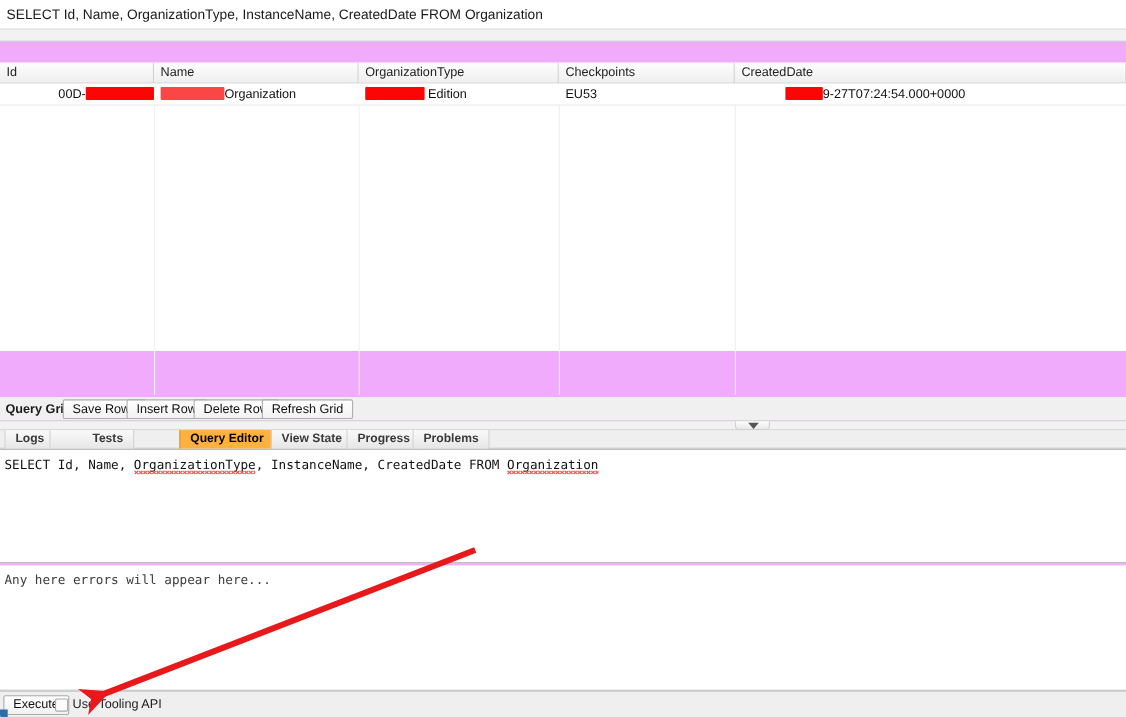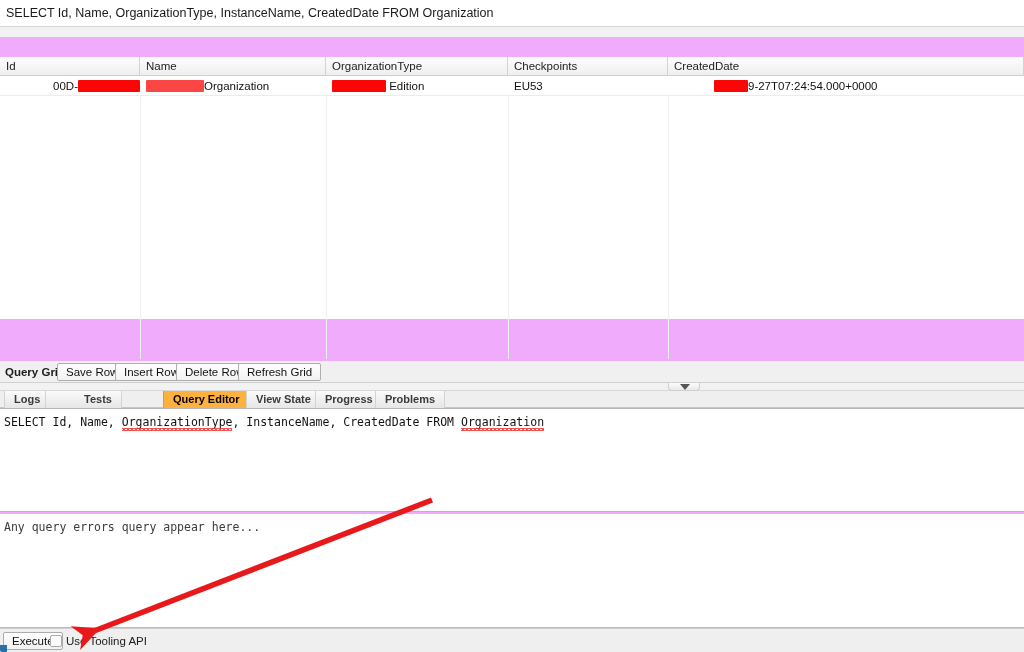--- a/index.html
+++ b/index.html
@@ -345,21 +345,21 @@
       <div class="tab" style="left: 246px;">View State</div>
       <div class="tab" style="left: 315px;">Progress</div>
       <div class="tab" style="left: 375px;">Problems</div>
     </div>
 
   <div class="editor-panel">
     <div class="editor-line"><span>SELECT Id, Name, </span><span class="squiggle">OrganizationType</span><span>, InstanceName, CreatedDate FROM </span><span class="squiggle">Organization</span></div>
   </div>
 
   <div class="errors-panel">
-    <div class="errors-text">Any query errors query appear here...</div>
+    <div class="errors-text">Any here errors will appear here...</div>
   </div>
 
   <div class="action-bar">
     <button class="execute-btn">Execute</button>
     <span class="tooling-box"></span>
     <span class="tooling-label">Use Tooling API</span>
   </div>
   <div class="corner-artifact"></div>
 
   <svg class="annotation">

